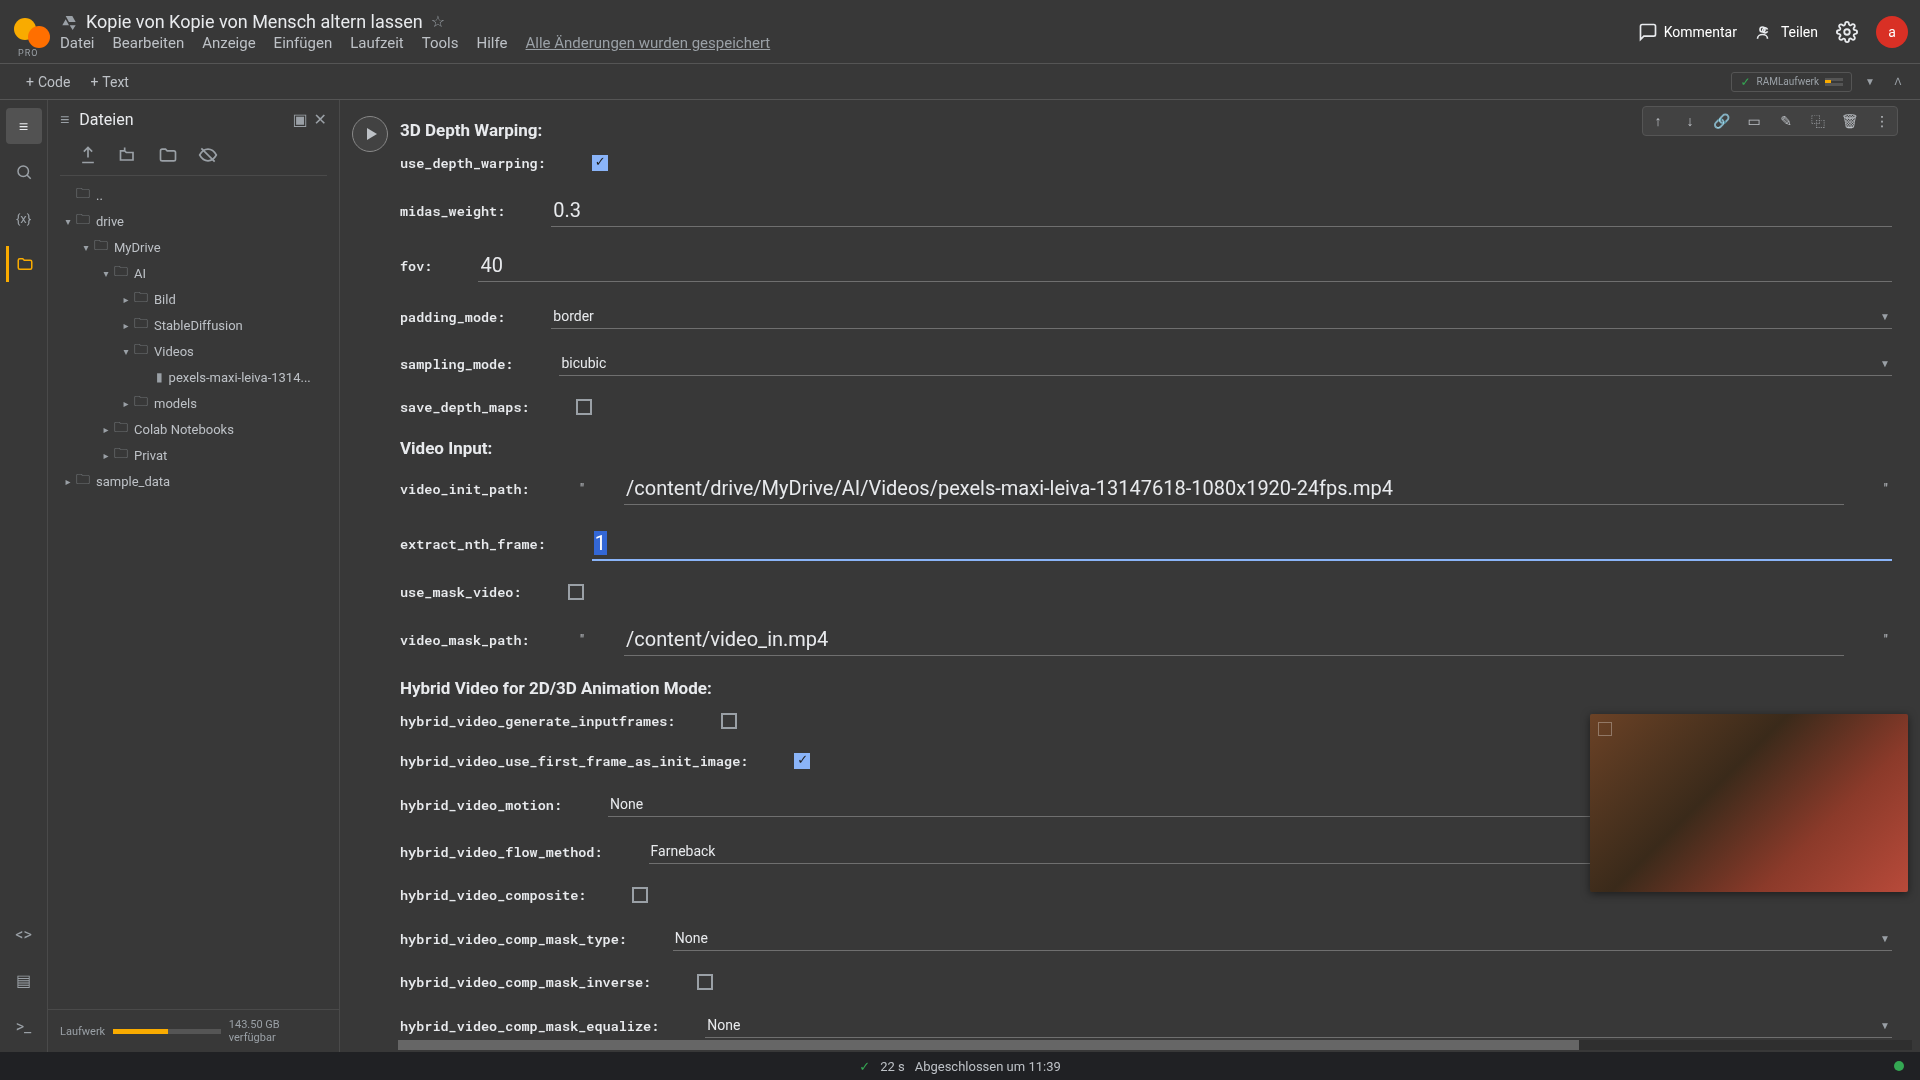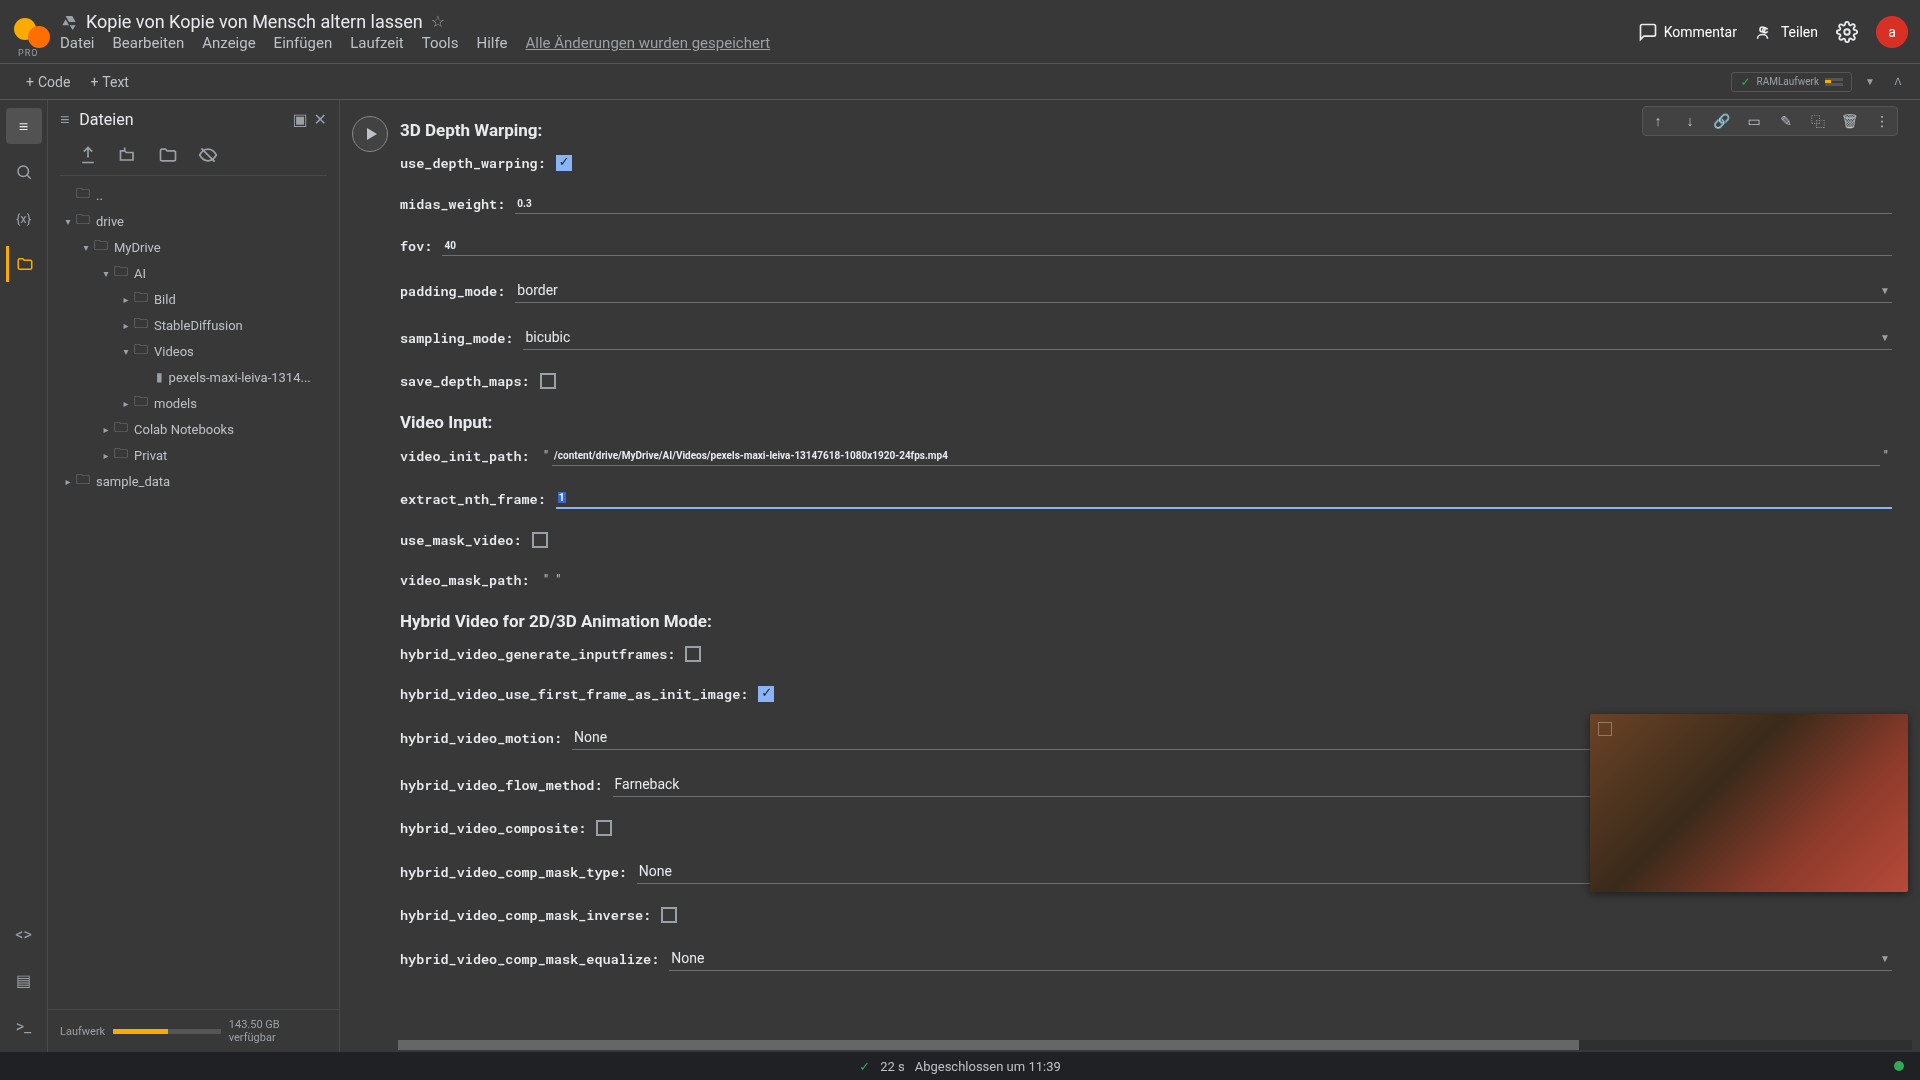--- a/index.html
+++ b/index.html
@@ -56,24 +56,24 @@
 .storage .pfill { width:55px; height:5px; background:#f9ab00; }
 .content { flex:1; background:#383838; position:relative; overflow:hidden; }
 .cell { position:absolute; left:0; right:8px; top:0; bottom:12px; display:flex; }
 .gutter { width:60px; display:flex; justify-content:center; padding-top:16px; }
 .run-btn { width:36px; height:36px; border-radius:50%; border:1px solid #888; display:flex; align-items:center; justify-content:center; cursor:pointer; background:#424242; }
 .run-btn::after { content:""; border-left:10px solid #bdc1c6; border-top:6px solid transparent; border-bottom:6px solid transparent; margin-left:3px; }
 .form-area { flex:1; padding:12px 20px 20px 0; overflow:auto; font-family:"Roboto Mono",monospace; }
 .form-area::-webkit-scrollbar { height:10px; width:10px; }
 .form-area::-webkit-scrollbar-thumb { background:#666; }
 .section-h { font-size:17px; font-weight:700; font-family:"Google Sans",Roboto,sans-serif; margin:8px 0 12px; color:#e8eaed; }
-.field { display:flex; align-items:center; margin:14px 0 22px; }
+.field { display:flex; align-items:center; margin:14px 0 22px;gap:36px; }
 .field label { font-size:13.5px; color:#e8eaed; font-weight:600; margin-right:10px; font-family:"Roboto Mono",monospace; }
 .field .quote { color:#bdc1c6; font-size:14px; padding:0 4px; }
-.txt-input { flex:1; background:transparent; border:none; border-bottom:1px solid #6f6f6f; color:#e8eaed; font-size:10px; padding:4px 2px; outline:none; font-family:"Google Sans",Roboto,sans-serif;font-weight:bold; }
+.txt-input { flex:1; background:transparent; border:none; border-bottom:1px solid #6f6f6f; color:#e8eaed; font-size:20px; padding:4px 2px; outline:none; font-family:"Google Sans",Roboto,sans-serif; }
 .txt-input.focus { border-bottom:2px solid #8ab4f8; }
 .dd { flex:1; display:flex; align-items:center; border-bottom:1px solid #6f6f6f; padding:4px 2px; color:#e8eaed; font-size:14px; cursor:pointer; font-family:"Google Sans",Roboto,sans-serif; }
 .dd .dd-arrow { margin-left:auto; font-size:10px; color:#9aa0a6; }
 .chk { width:16px; height:16px; border:2px solid #8ab4f8; background:#8ab4f8; position:relative; cursor:pointer; }
 .chk::after { content:"✓"; position:absolute; top:-3px; left:1px; font-size:13px; color:#1f1f1f; }
 .chk.off { background:transparent; border-color:#9aa0a6; }
 .chk.off::after { content:""; }
 .cell-toolbar { position:absolute; top:6px; right:14px; display:flex; gap:6px; background:#424242; border:1px solid #555; border-radius:4px; padding:2px; }
 .cell-toolbar span { width:26px; height:24px; display:flex; align-items:center; justify-content:center; color:#bdc1c6; cursor:pointer; font-size:14px; }
 .webcam { position:absolute; right:12px; bottom:160px; width:318px; height:178px; background:linear-gradient(135deg,#6b4226 0%,#3a2a1a 40%,#8b3a2a 70%,#b84a3a 100%); border-radius:2px; box-shadow:0 2px 8px rgba(0,0,0,.5); }
@@ -356,20 +356,21 @@
             <label>extract_nth_frame:</label>
             <span class="txt-input focus" style="font-family:'Google Sans',Roboto,sans-serif;"><span class="sel">1</span></span>
           </div>
         <div class="field">
             <label>use_mask_video:</label>
             <span class="chk off"></span>
           </div>
         <div class="field">
             <label>video_mask_path:</label>
             <span class="quote">"</span>
+            <input class="txt-input" value="/content/video_in.mp4" style="">
             <span class="quote">"</span>
           </div>
 
         <div class="section-h">Hybrid Video for 2D/3D Animation Mode:</div>
         <div class="field">
             <label>hybrid_video_generate_inputframes:</label>
             <span class="chk off"></span>
           </div>
         <div class="field">
             <label>hybrid_video_use_first_frame_as_init_image:</label>

